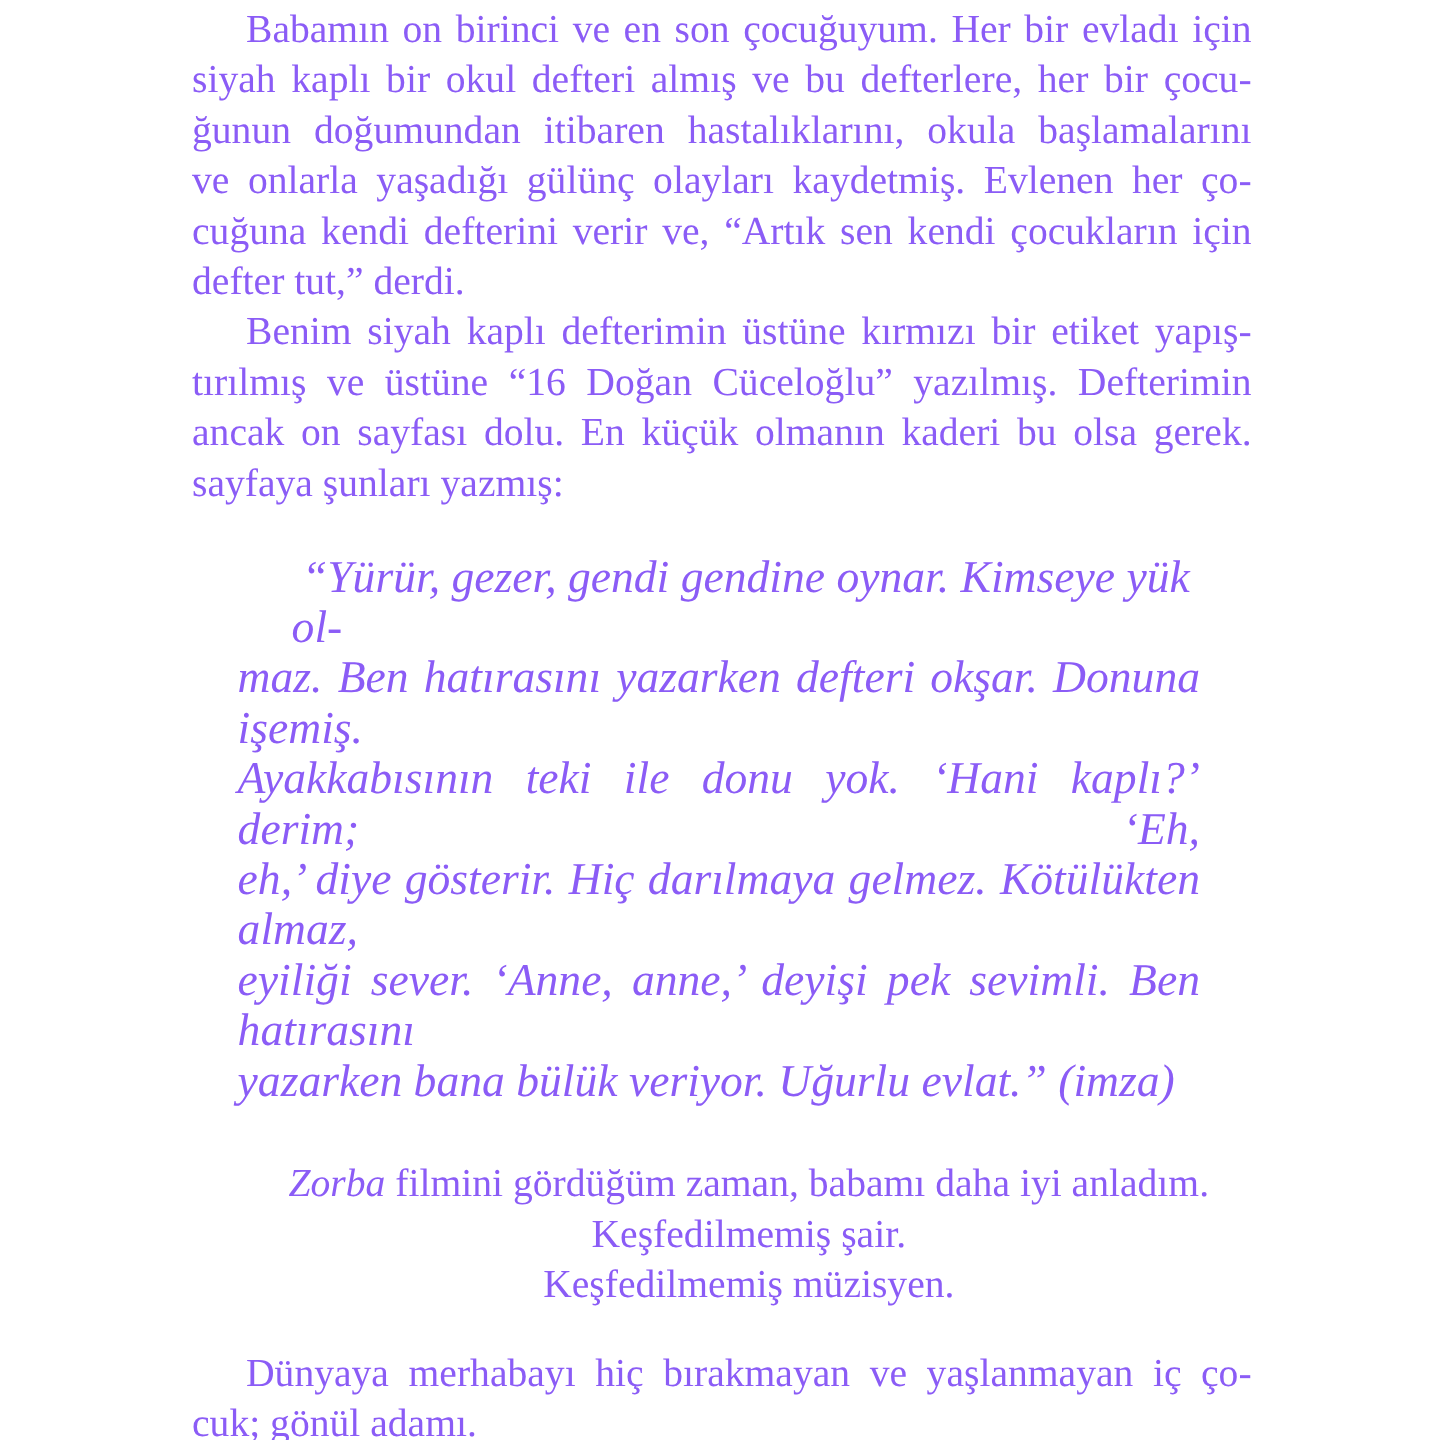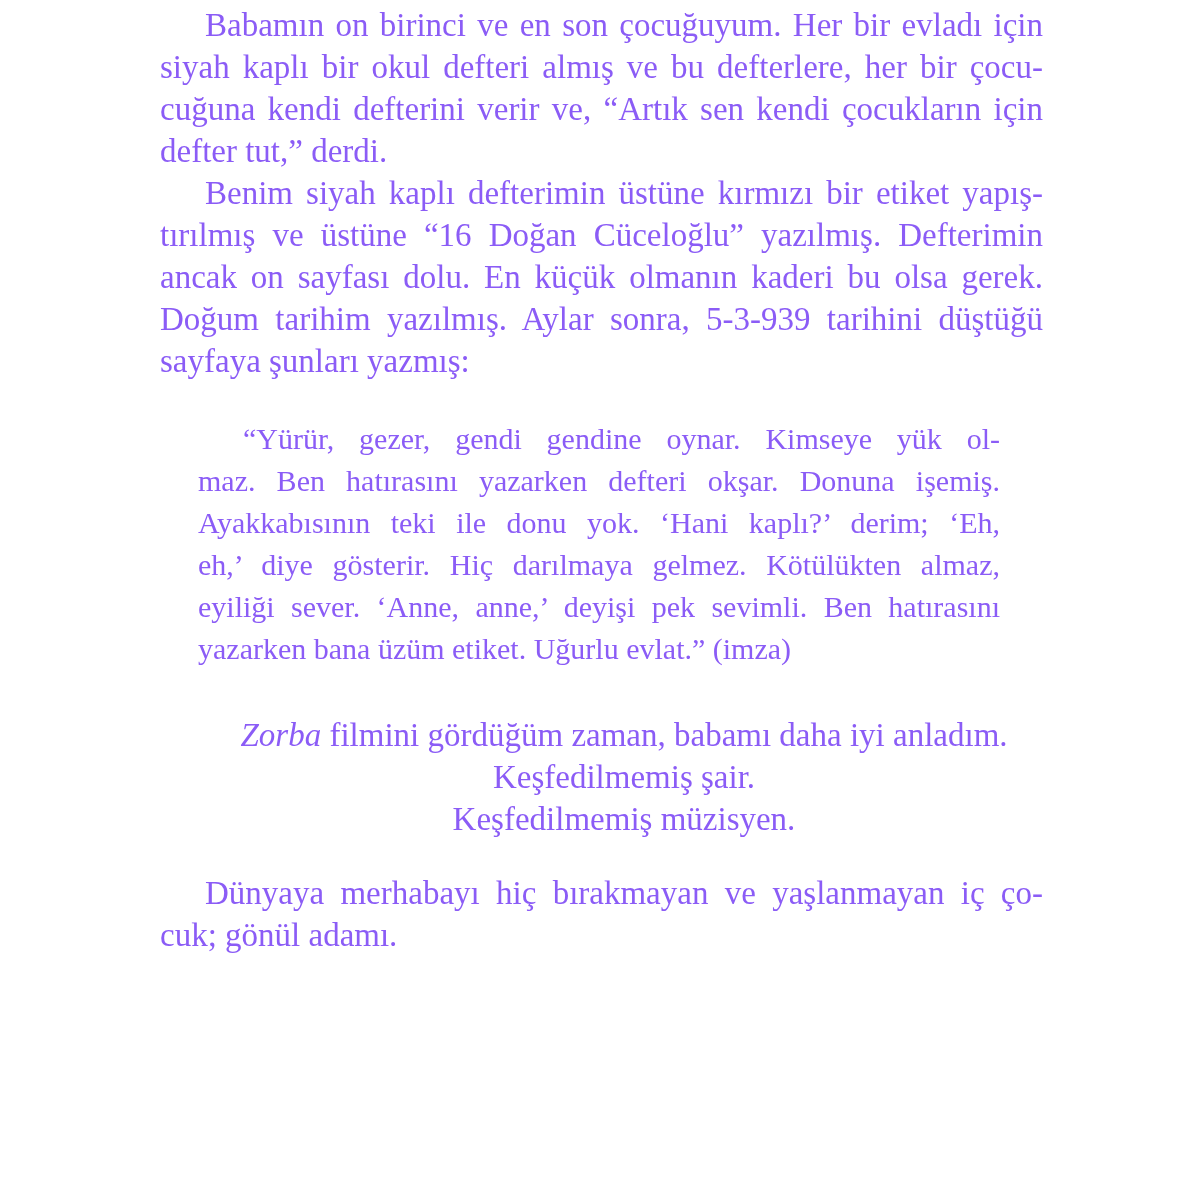--- a/index.html
+++ b/index.html
@@ -21,53 +21,55 @@
     line-height: 42px;
     -webkit-font-smoothing: antialiased;
   }
   .para { margin: 0; }
   .ln { min-height: 42px; }
   
   .ln.j { text-align: justify; text-align-last: justify; }
   .ln.ind { padding-left: 45px; text-align: center; }
   .quote {
     margin: 36px 43px 44px 38px;
-    font-size: 30px;
+    font-size: 38px;
     line-height: 42px;
+    font-style: italic;
   }
   .final { margin-top: 32px; }
   .it { font-style: italic; }
 </style>
 </head>
 <body>
 
 <div class="page">
 
   <div class="para">
       <div class="ln j ind">Babamın on birinci ve en son çocuğuyum. Her bir evladı için</div>
       <div class="ln j">siyah kaplı bir okul defteri almış ve bu defterlere, her bir çocu-</div>
+      <div class="ln j">ğunun doğumundan itibaren hastalıklarını, okula başlamalarını</div>
+      <div class="ln j">ve onlarla yaşadığı gülünç olayları kaydetmiş. Evlenen her ço-</div>
       <div class="ln j">cuğuna kendi defterini verir ve, “Artık sen kendi çocukların için</div>
       <div class="ln">defter tut,” derdi.</div>
     </div>
 
   <div class="para">
       <div class="ln j ind">Benim siyah kaplı defterimin üstüne kırmızı bir etiket yapış-</div>
       <div class="ln j">tırılmış ve üstüne “16 Doğan Cüceloğlu” yazılmış. Defterimin</div>
       <div class="ln j">ancak on sayfası dolu. En küçük olmanın kaderi bu olsa gerek.</div>
-      <div class="ln j">Doğum tarihim yazılmış. Aylar sonra, 5-3-939 tarihini düştüğü</div>
       <div class="ln">sayfaya şunları yazmış:</div>
     </div>
 
   <blockquote class="quote">
       <div class="ln j ind">“Yürür, gezer, gendi gendine oynar. Kimseye yük ol-</div>
       <div class="ln j">maz. Ben hatırasını yazarken defteri okşar. Donuna işemiş.</div>
       <div class="ln j">Ayakkabısının teki ile donu yok. ‘Hani kaplı?’ derim; ‘Eh,</div>
       <div class="ln j">eh,’ diye gösterir. Hiç darılmaya gelmez. Kötülükten almaz,</div>
       <div class="ln j">eyiliği sever. ‘Anne, anne,’ deyişi pek sevimli. Ben hatırasını</div>
-      <div class="ln">yazarken bana üzüm etiket. Uğurlu evlat.” (imza)</div>
+      <div class="ln">yazarken bana bülük veriyor. Uğurlu evlat.” (imza)</div>
     </blockquote>
 
 
   <div class="para">
     <div class="ln ind"><span class="it">Zorba</span><span> filmini gördüğüm zaman, babamı daha iyi anladım.</span></div>
   </div>
 
 
   <div class="para">
     <div class="ln ind">Keşfedilmemiş şair.</div>

